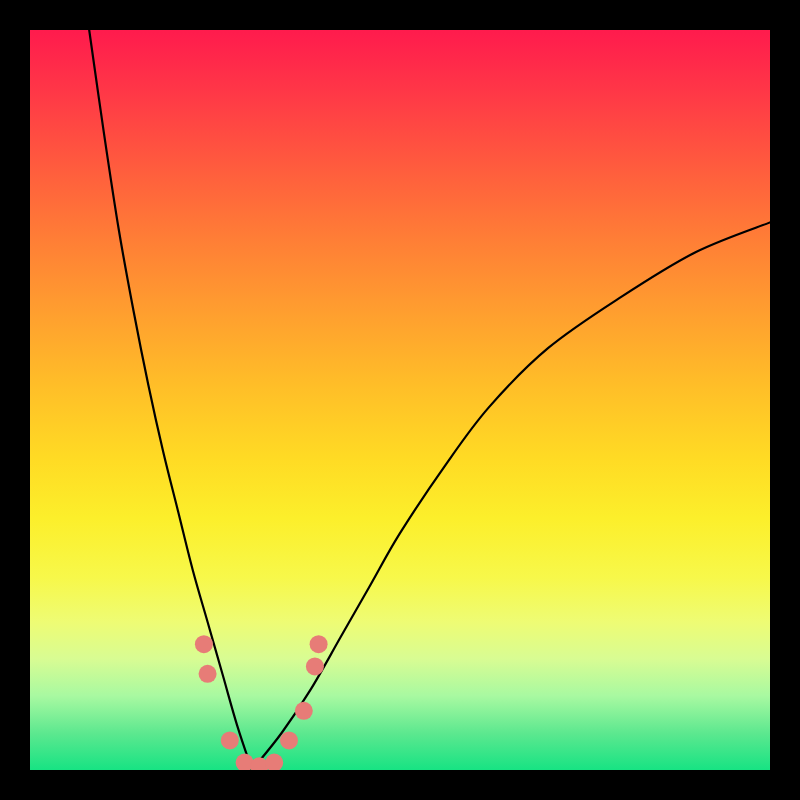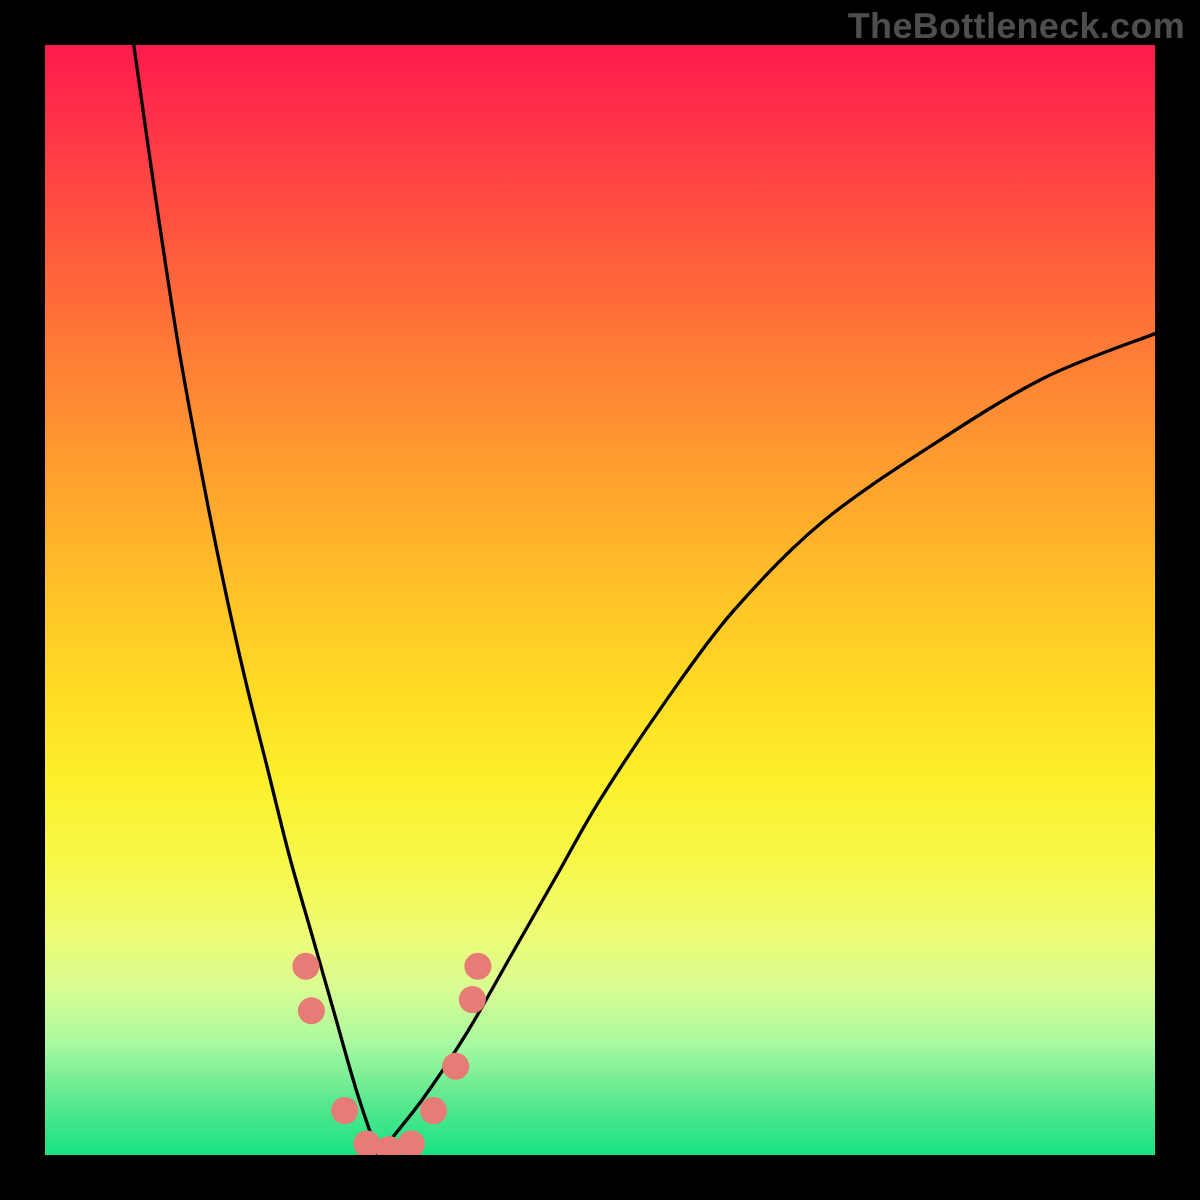--- a/index.html
+++ b/index.html
@@ -73,21 +73,20 @@
   .marker {
     fill: #e77c77;
     stroke: none;
   }
 </style>
 </head>
 <body>
 
 <div class="outer">
 
-  <div class="watermark">TheBottleneck.com</div>
 
   <div class="plot-area">
     <div class="gradient"></div>
 
     <svg class="curves" viewBox="0 0 740 740" preserveAspectRatio="none">
       <path id="left-arm-path" class="curve" d="M 59.2,0 C 61.66666666666667,17.26666666666667 69.06666666666666,70.30000000000001 74,103.60000000000002 C 78.93333333333334,136.90000000000003 83.86666666666666,170.20000000000007 88.8,199.80000000000007 C 93.73333333333333,229.40000000000006 98.66666666666667,255.3 103.60000000000001,281.2 C 108.53333333333335,307.09999999999997 113.46666666666667,331.76666666666665 118.4,355.2 C 123.33333333333334,378.6333333333333 128.26666666666665,400.83333333333337 133.2,421.8 C 138.13333333333333,442.76666666666665 143.06666666666666,461.26666666666665 148,481 C 152.93333333333334,500.73333333333335 157.86666666666667,521.7 162.8,540.2 C 167.73333333333335,558.7 172.66666666666666,574.7333333333333 177.6,592 C 182.53333333333333,609.2666666666667 187.46666666666667,626.5333333333333 192.4,643.8 C 197.33333333333334,661.0666666666666 202.26666666666668,679.5666666666667 207.20000000000002,695.6 C 212.13333333333335,711.6333333333333 219.53333333333333,732.6 222,740"></path>
       <path id="right-arm-path" class="curve" d="M 222,740 C 226.93333333333334,733.8333333333334 241.73333333333335,716.5666666666666 251.60000000000002,703 C 261.4666666666667,689.4333333333334 271.3333333333333,674.6333333333333 281.2,658.6 C 291.06666666666666,642.5666666666667 300.93333333333334,624.0666666666666 310.8,606.8 C 320.6666666666667,589.5333333333333 330.53333333333336,572.2666666666667 340.40000000000003,555 C 350.2666666666667,537.7333333333333 357.6666666666667,522.9333333333333 370,503.2 C 382.3333333333333,483.46666666666664 399.6,457.56666666666666 414.40000000000003,436.6 C 429.20000000000005,415.6333333333334 441.53333333333336,397.1333333333334 458.8,377.40000000000003 C 476.06666666666666,357.6666666666667 495.8,336.70000000000005 518,318.20000000000005 C 540.2,299.70000000000005 567.3333333333334,282.43333333333334 592,266.4 C 616.6666666666666,250.36666666666665 641.3333333333334,234.33333333333334 666,222 C 690.6666666666666,209.66666666666666 727.6666666666666,197.33333333333331 740,192.39999999999998"></path>
       <g id="markers-group">
           <circle cx="173.89999999999998" cy="614.2" r="9" class="marker"></circle>
           <circle cx="177.6" cy="643.8" r="9" class="marker"></circle>

